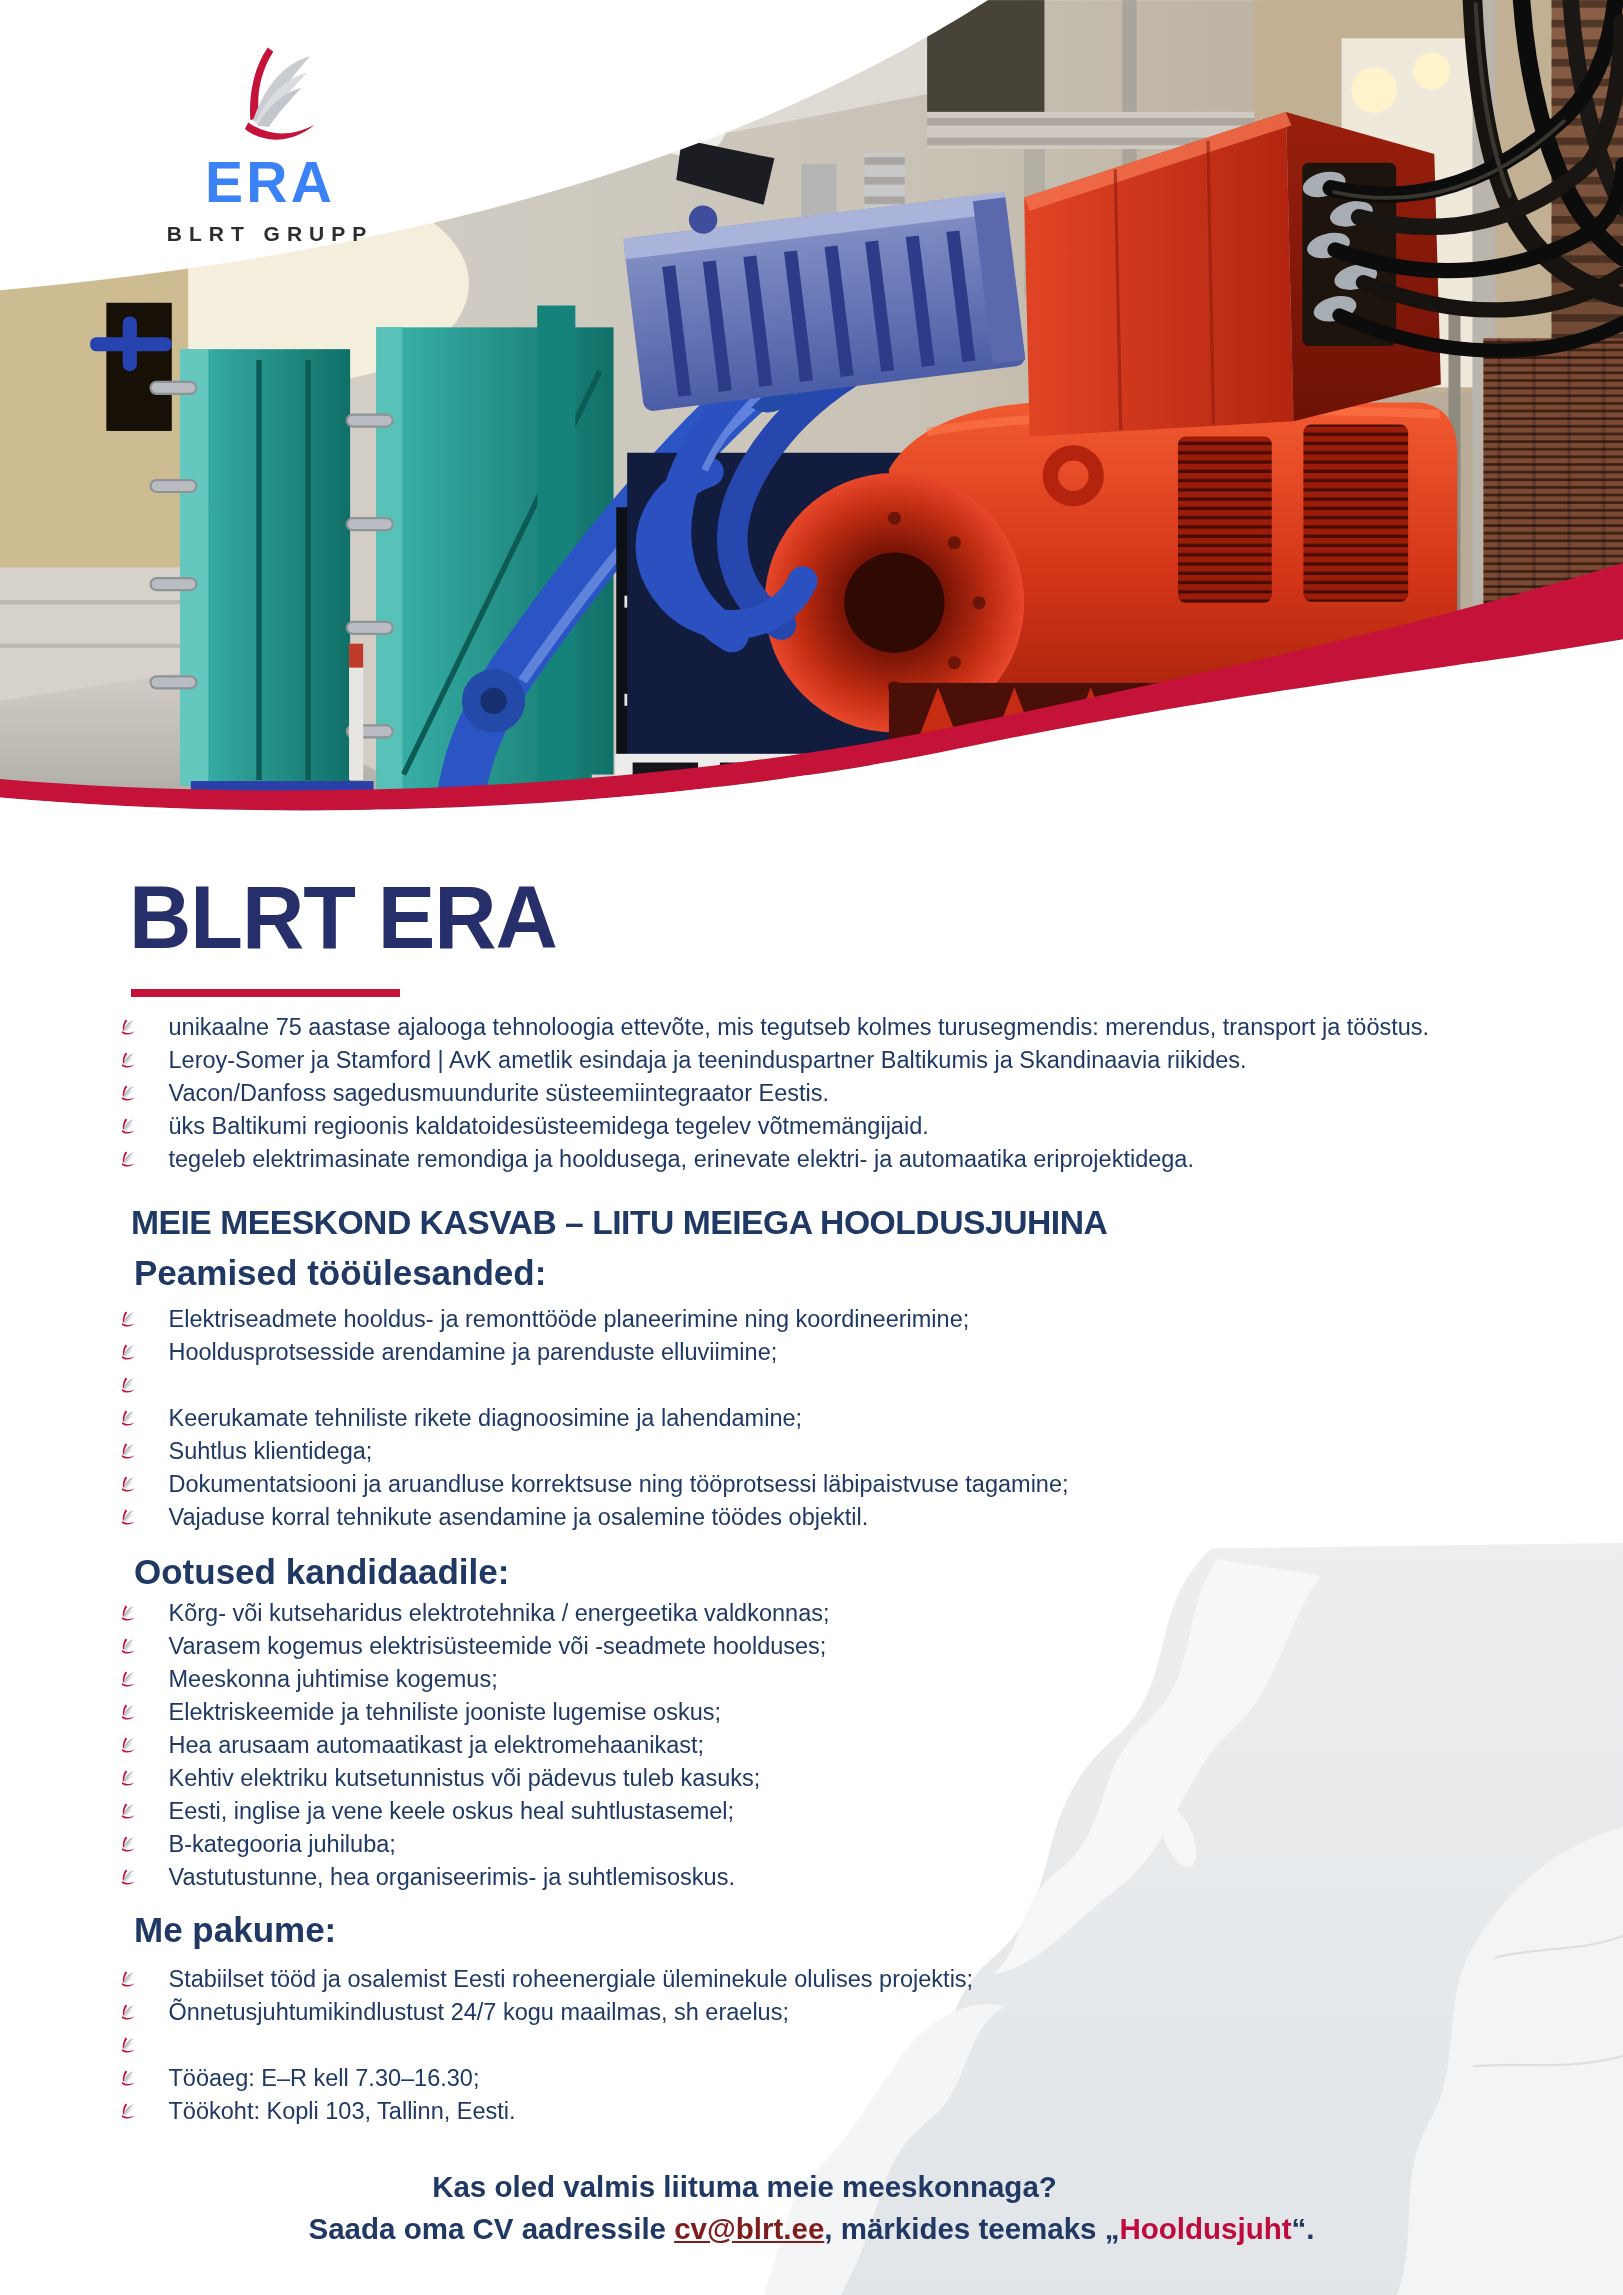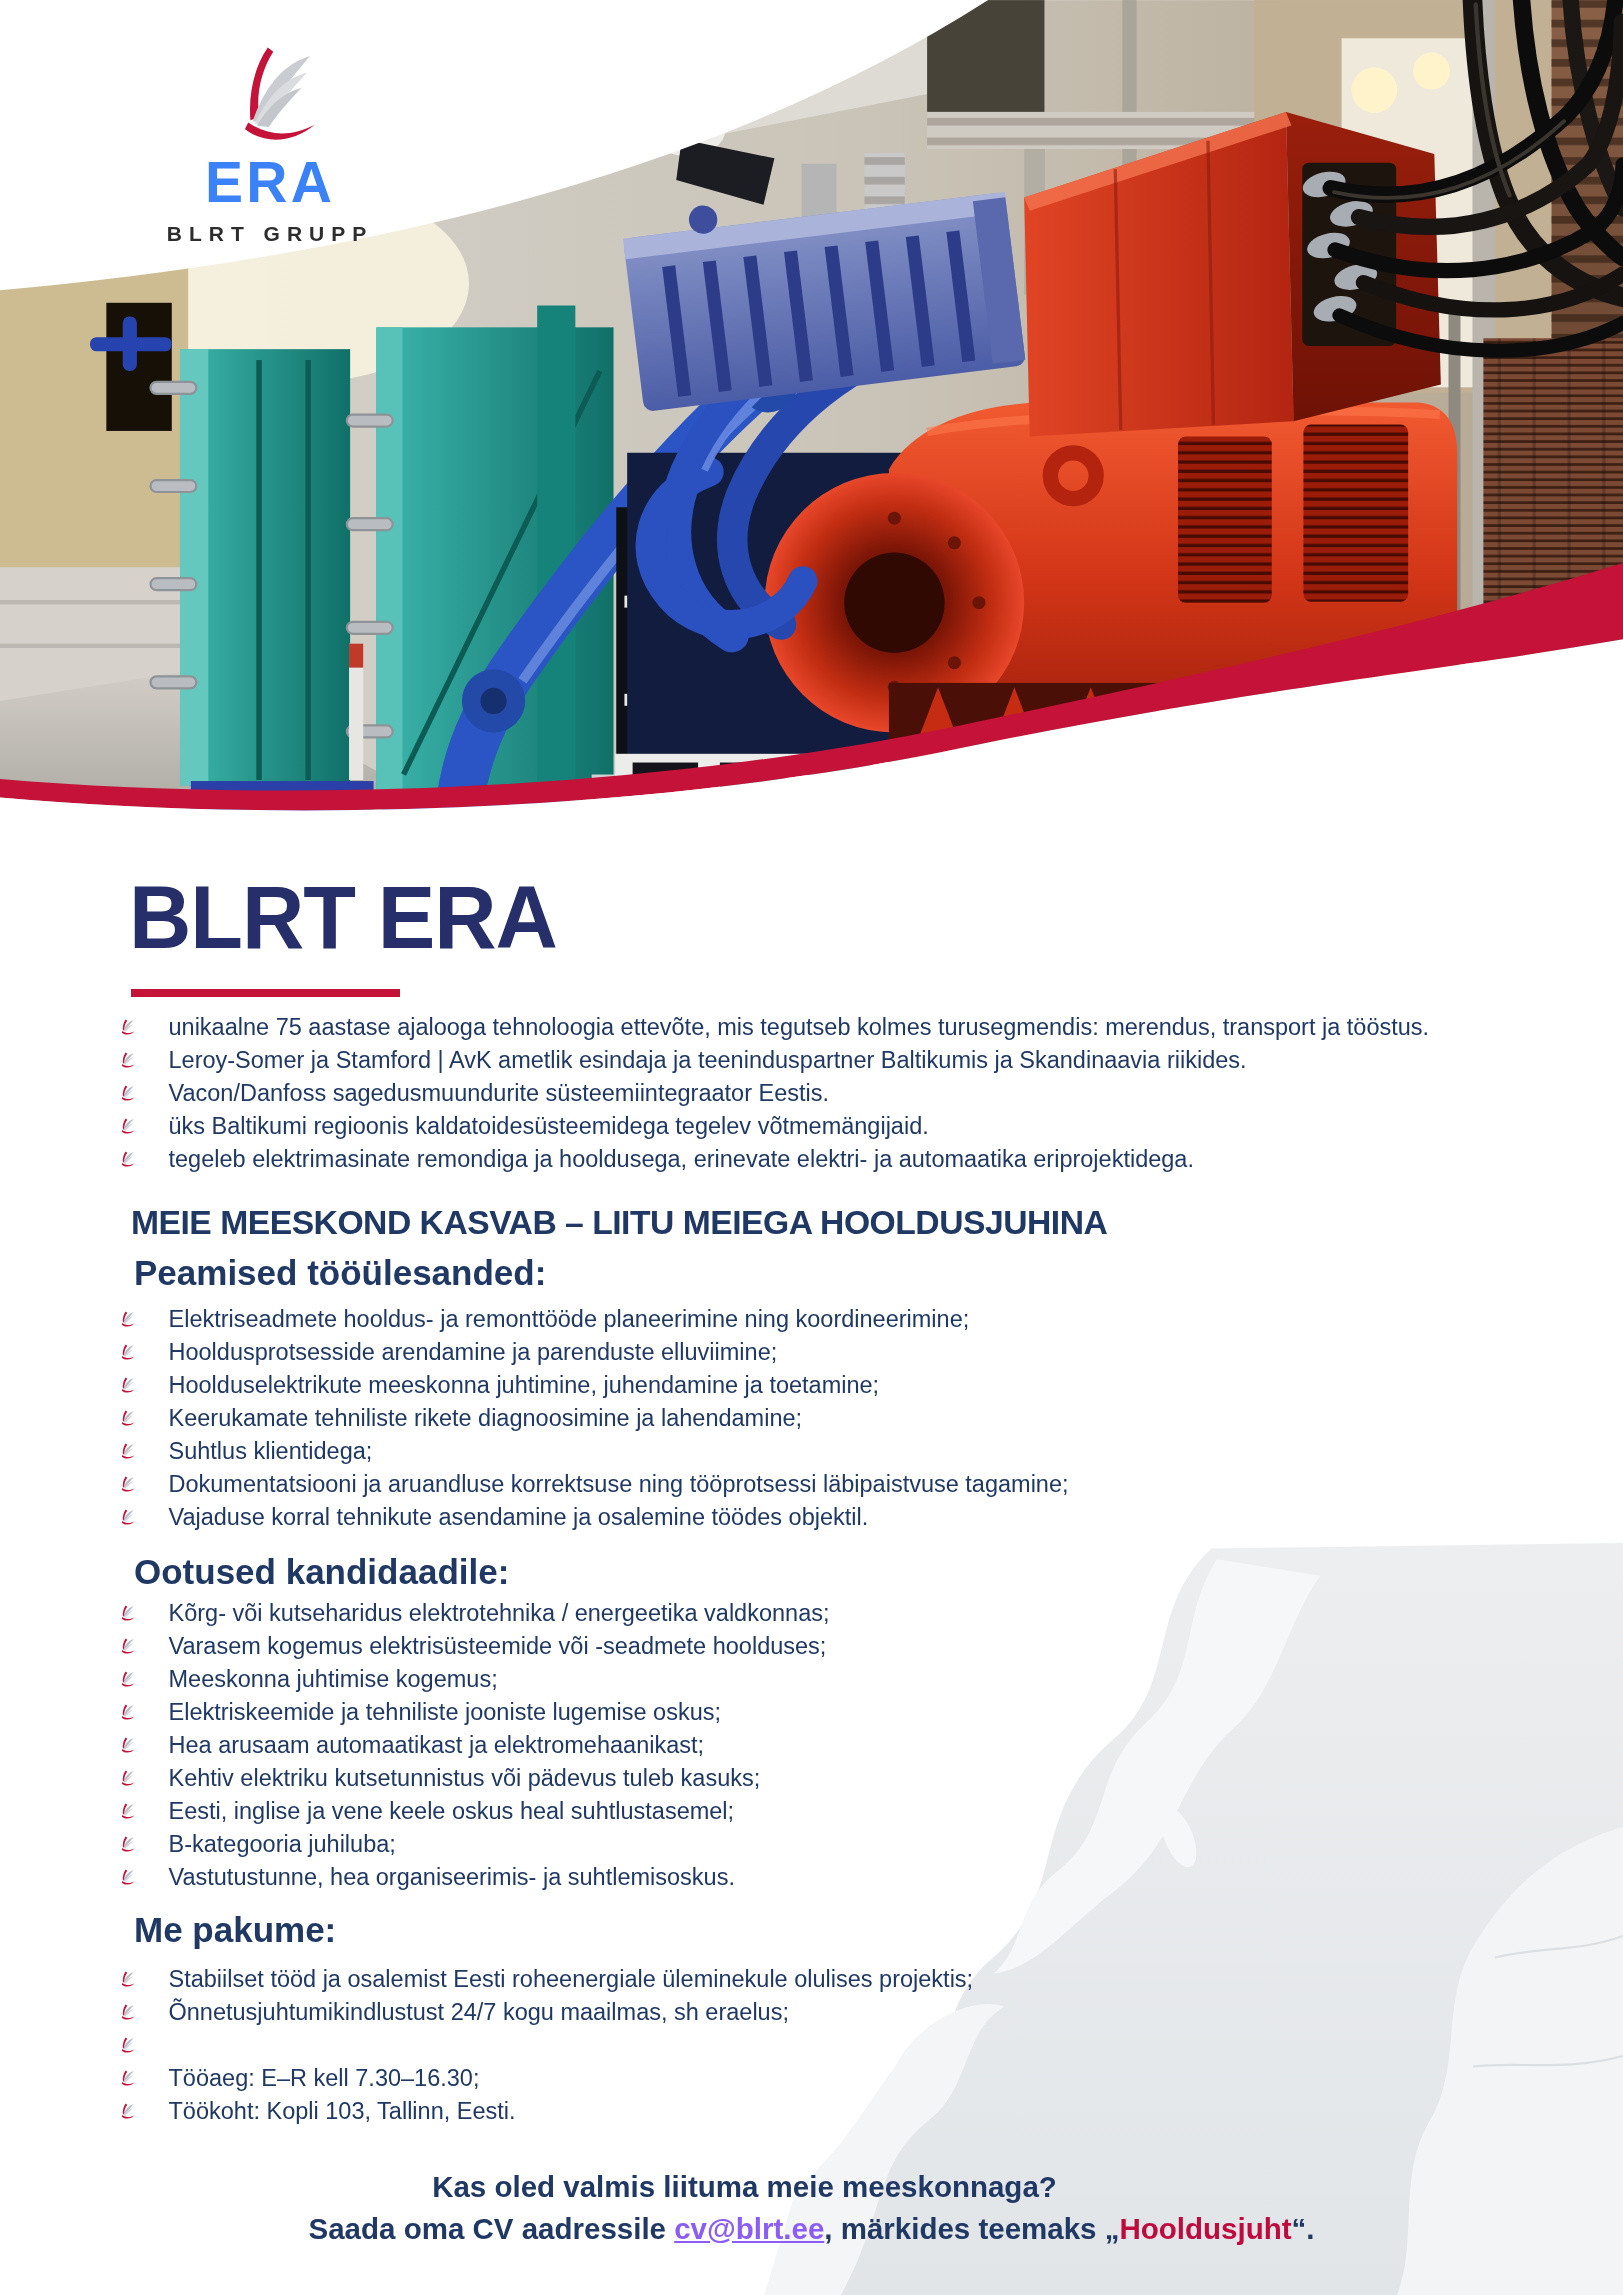--- a/index.html
+++ b/index.html
@@ -30,21 +30,21 @@
   #list-3{top:1963px}
   li.item{display:flex;align-items:center;height:33px;}
   .blt{width:18.5px;height:16.4px;margin-right:32px;flex:none;}
   .blt svg{width:18.5px;height:16.4px;}
   .txt{font-size:23.5px;color:#1f3864;white-space:nowrap;}
   
   .footer-q{position:absolute;left:0;top:2170px;width:1489px;text-align:center;
             font-size:29.5px;font-weight:700;color:#1f3864;z-index:2;}
   .footer-cta{position:absolute;left:0;top:2212px;width:1623px;text-align:center;
             font-size:29.5px;font-weight:700;color:#1f3864;z-index:2;}
-  .footer-cta a{color:#8b5cf6;cursor:pointer;}
+  .footer-cta a{color:#7f1d1d;cursor:pointer;}
   .job-red{color:#bf0a3e;}
   
   #map{position:absolute;left:764px;top:1543px;z-index:0;}
 </style>
 </head>
 <body>
 
 <div class="page">
 
   <svg id="hero" width="1623" height="851" viewBox="0 0 2976 1560">
@@ -407,21 +407,20 @@
 
       <li class="item">
         <span class="blt">
           <svg viewBox="0 0 34 30">
             <path d="M14,1 C10,7 8,14 9,21 L12,20 C11,14 13,8 17,3 Z" fill="#c41239"></path>
             <path d="M10,21 C14,11 20,5 29,2 C23,9 17,15 13,22 Z" fill="#b9bec6"></path>
             <path d="M11,22 C16,15 22,11 28,9 C22,15 17,19 14,23 Z" fill="#d2d5da"></path>
             <path d="M8,22 C15,27 23,27 31,22 C24,30 13,30 7,25 Z" fill="#c41239"></path>
           </svg>
         </span>
-        <span class="txt">Hoolduselektrikute meeskonna juhtimine, juhendamine ja toetamine;</span>
       </li>
 
       <li class="item">
         <span class="blt">
           <svg viewBox="0 0 34 30">
             <path d="M14,1 C10,7 8,14 9,21 L12,20 C11,14 13,8 17,3 Z" fill="#c41239"></path>
             <path d="M10,21 C14,11 20,5 29,2 C23,9 17,15 13,22 Z" fill="#b9bec6"></path>
             <path d="M11,22 C16,15 22,11 28,9 C22,15 17,19 14,23 Z" fill="#d2d5da"></path>
             <path d="M8,22 C15,27 23,27 31,22 C24,30 13,30 7,25 Z" fill="#c41239"></path>
           </svg>

